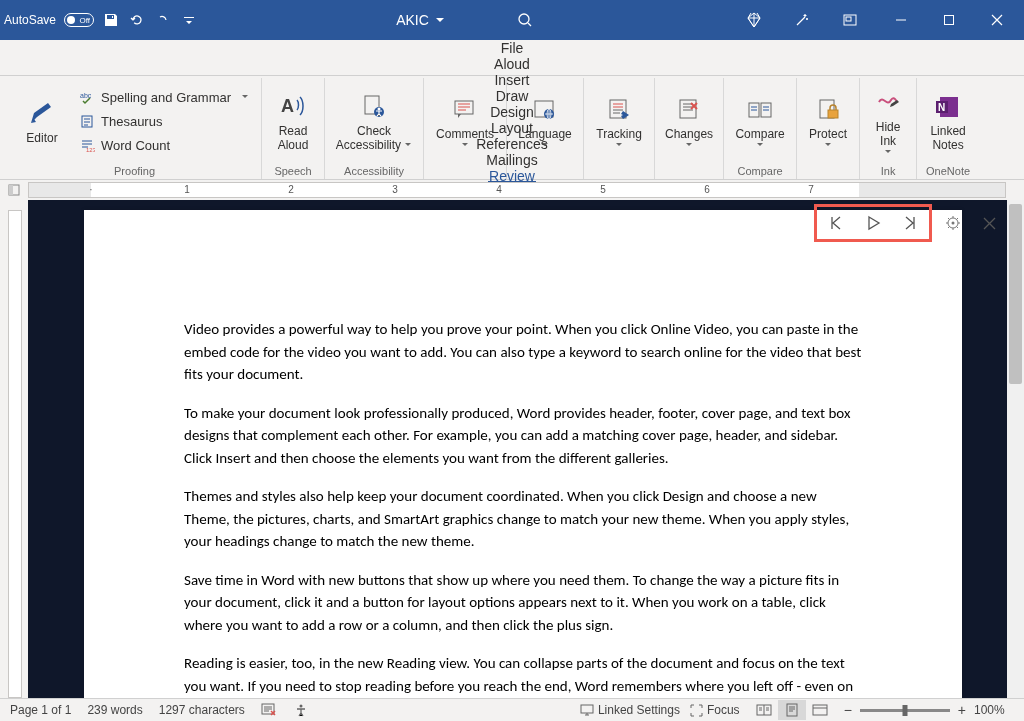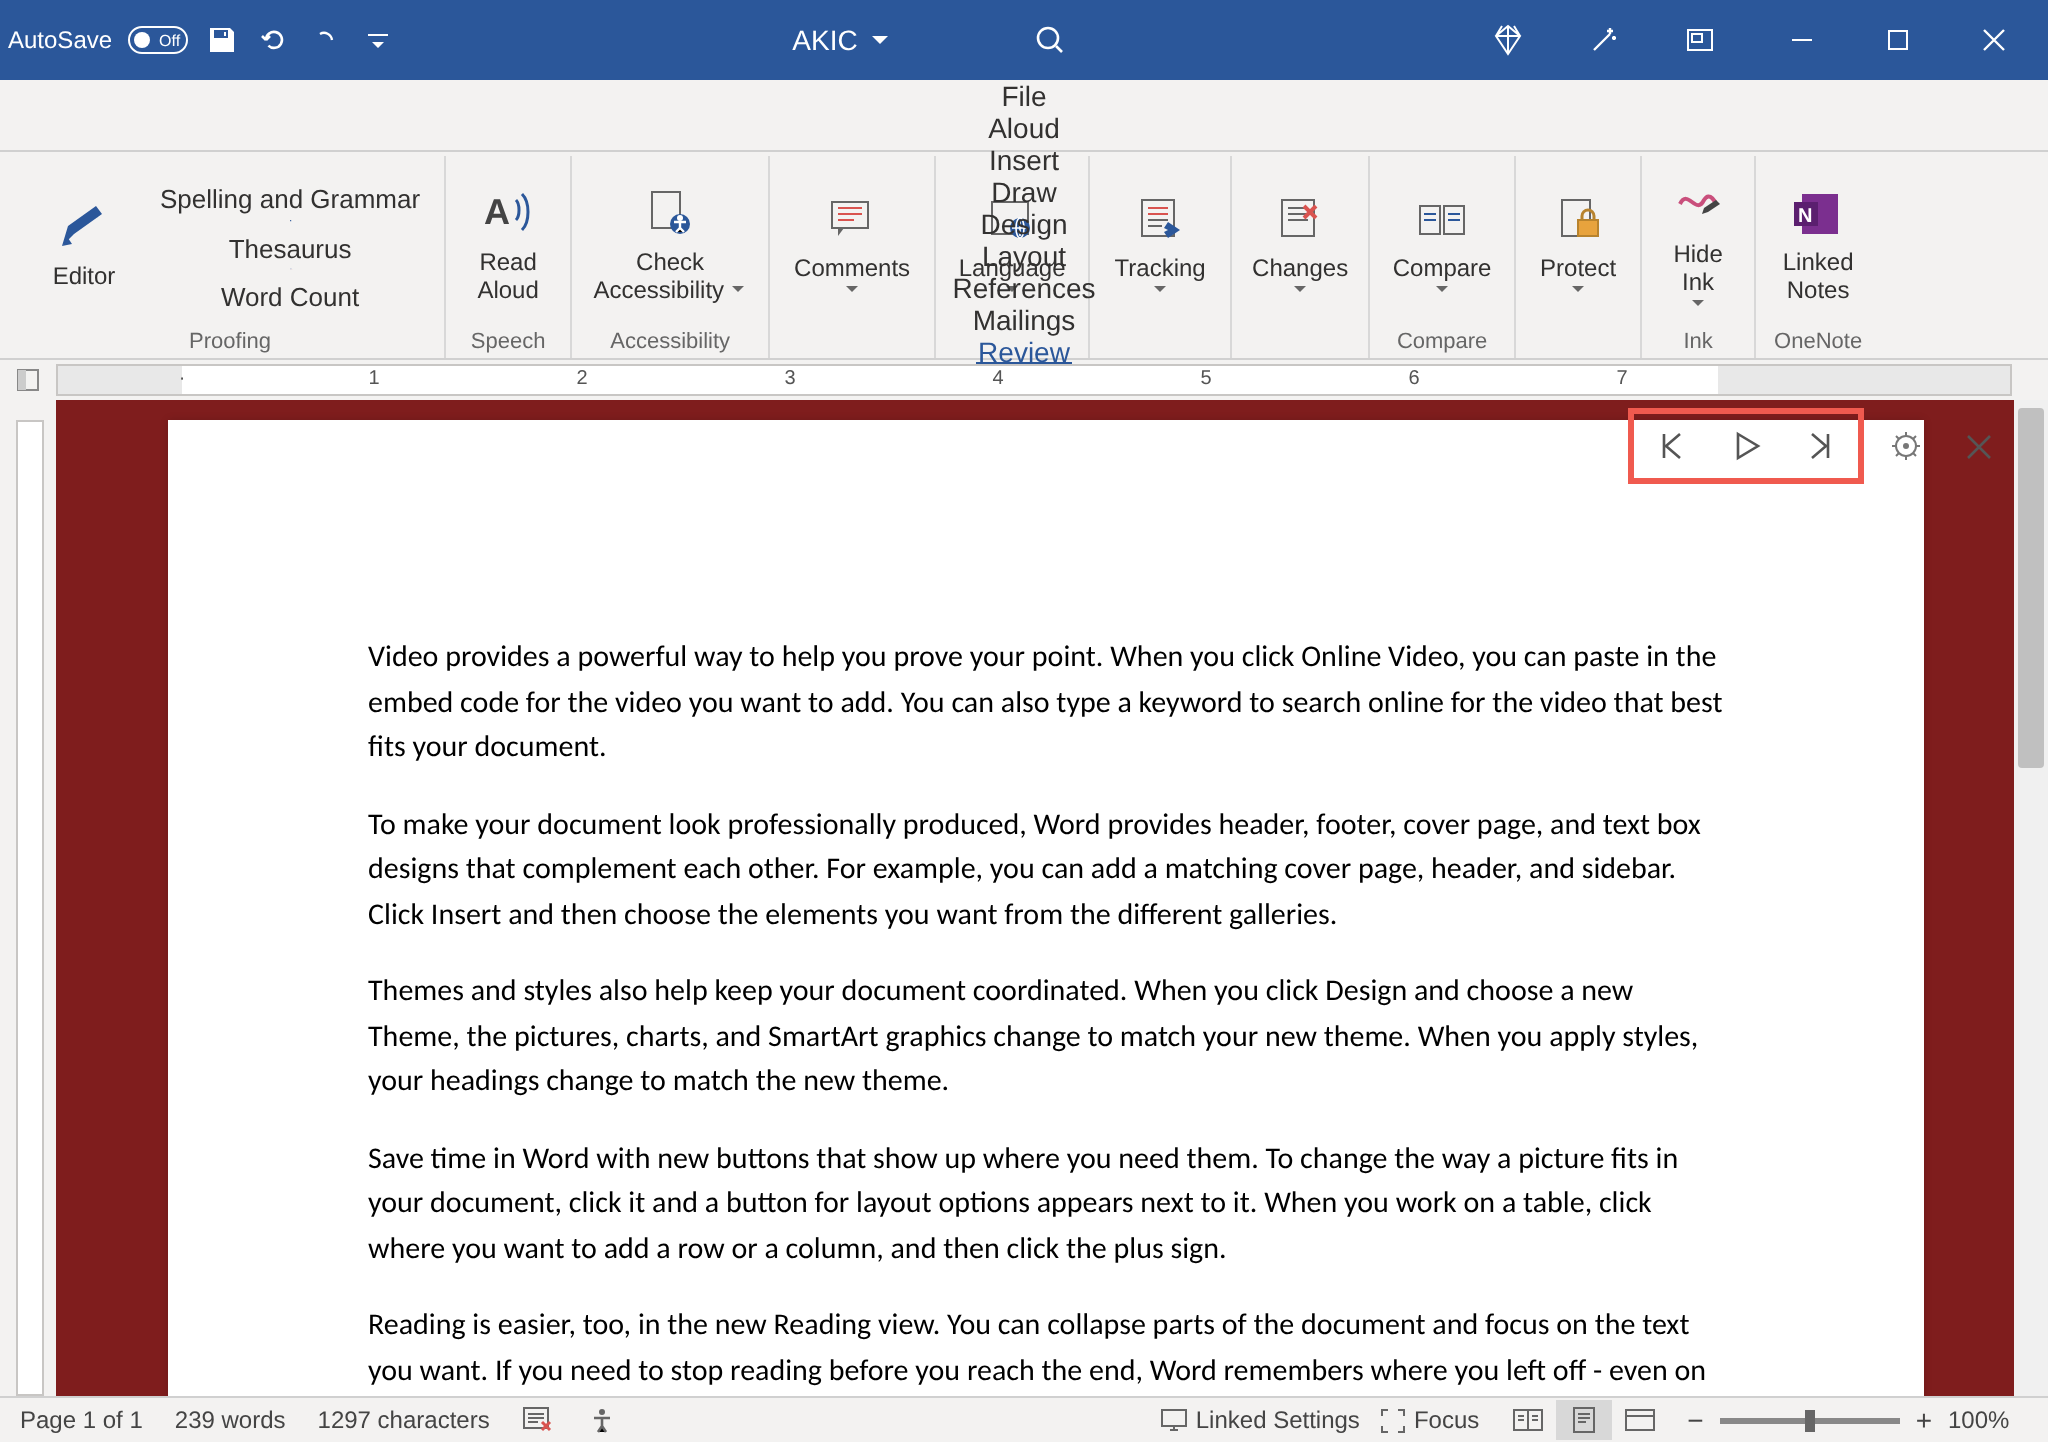--- a/index.html
+++ b/index.html
@@ -27,31 +27,31 @@
 .editing-btn { height: 29px; border: 1px solid #c8c6c4; border-radius: 3px; display: flex; align-items: center; padding: 0 8px; gap: 4px; cursor: pointer; color: #2b579a; font-size: 13px; }
 .share-btn { width: 36px; height: 28px; border: 1px solid #c8c6c4; border-radius: 3px; display: flex; align-items: center; justify-content: center; cursor:pointer; }
 
 
 .ribbon { height: 104px; background: #f3f2f1; display: flex; border-bottom: 1px solid #d0d0d0; padding: 2px 8px 0 8px; }
 .ribbon-group { display: flex; flex-direction: column; border-right: 1px solid #d8d8d8; padding: 0 6px; }
 .ribbon-group-content { flex: 1; display: flex; align-items: flex-start; gap: 4px; padding-top: 4px; }
 .ribbon-group-label { font-size: 11px; color: #666; text-align: center; padding: 2px 0 2px 0; }
 .ribbon-btn-lg { display: flex; flex-direction: column; align-items: center; justify-content: center; width: 56px; height: 76px; cursor: pointer; font-size: 12px; color: #323130; text-align: center; line-height: 1.2; padding-top:2px;}
 .ribbon-btn-lg .icon { height: 34px; display: flex; align-items: center; justify-content: center; }
-.ribbon-btn-sm { display: flex; align-items: center; gap: 6px; height: 22px; padding: 0 6px; cursor: pointer; font-size: 13px; color: #323130; white-space: nowrap; flex-direction: column;}
+.ribbon-btn-sm { display: flex; align-items: center; gap: 6px; height: 22px; padding: 0 6px; cursor: pointer; font-size: 13px; color: #323130; white-space: nowrap;}
 .ribbon-stack { display: flex; flex-direction: column; gap: 2px; justify-content: center;}
 
 
 .ruler-container { display: flex; height: 20px; background: #f3f2f1; }
 .ruler-corner { width: 28px; display: flex; align-items: center; justify-content: center; }
 .ruler { flex: 1; height: 16px; background: #fff; border: 1px solid #c8c6c4; position: relative; margin-right: 18px; margin-top:2px; background: linear-gradient(to right, #e8e8e8 0, #e8e8e8 62px, #fff 62px, #fff 830px, #e8e8e8 830px); }
 .ruler-num { position: absolute; top: 1px; font-size: 10px; color: #555; transform: translateX(-50%); }
 
 
-.doc-area { position: absolute; top: 200px; left: 0; right: 0; bottom: 23px; display: flex; background: #7f1d1d; }
+.doc-area { position: absolute; top: 200px; left: 0; right: 0; bottom: 23px; display: flex; background: #0f172a; }
 .vruler { width: 28px; background: #f3f2f1; position: relative; }
 .vruler-inner { position: absolute; left: 8px; top: 10px; width: 14px; bottom: 0; background: #fff; border: 1px solid #c8c6c4; }
 .doc-scroll { flex: 1; overflow: auto; position: relative; }
 .page { background: #fff; width: 878px; margin: 10px auto 20px 56px; min-height: 900px; box-shadow: 0 0 4px rgba(0,0,0,0.15); padding: 108px 100px 60px 100px; font-family: Calibri, sans-serif; font-size: 15px; line-height: 1.5; color: #000; }
 .page p { margin-bottom: 16px; text-align: left;}
 
 
 .read-aloud-bar { position: absolute; top: 4px; right: 20px; display: flex; align-items: center; gap: 0; z-index: 10; }
 .read-aloud-controls { display: flex; border: 3px solid #f05a4f; padding: 2px; gap: 0; }
 .ra-btn { width: 36px; height: 28px; display: flex; align-items: center; justify-content: center; cursor: pointer; }

